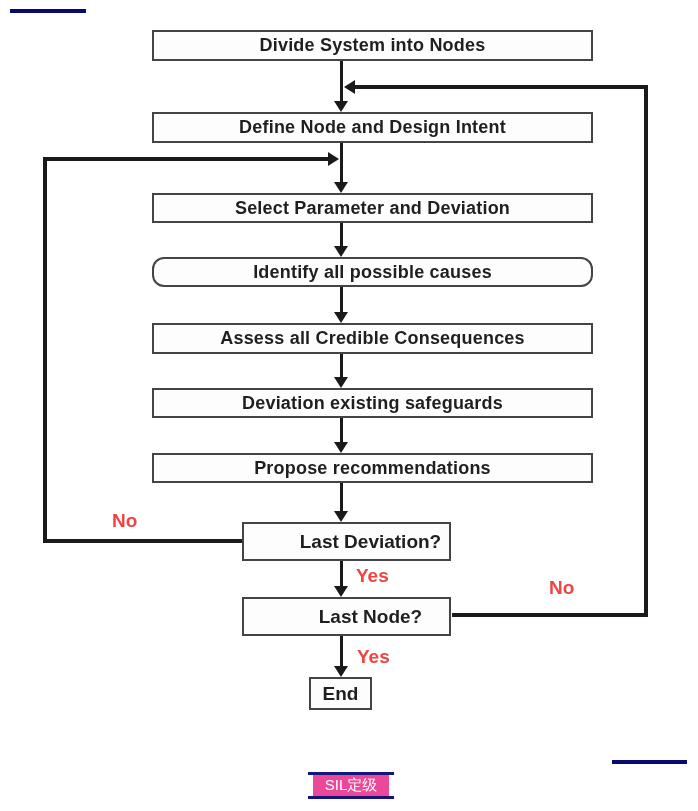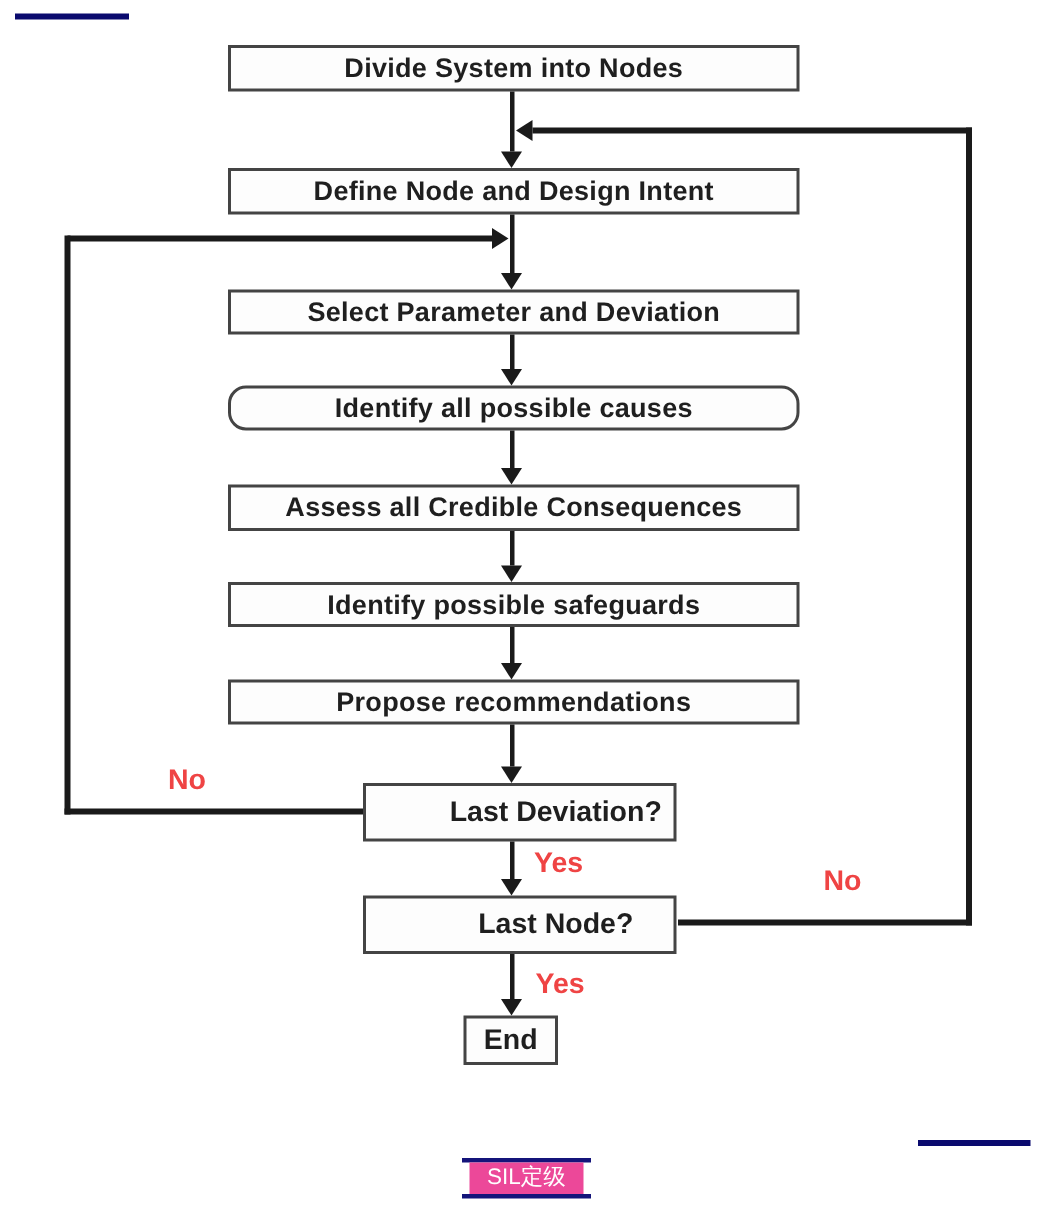--- a/index.html
+++ b/index.html
@@ -12,21 +12,21 @@
     position: relative;
     width: 698px;
     height: 811px;
     background: #ffffff;
     overflow: hidden;
   }
   
   .pbox {
     position: absolute;
     left: 152px;
-    width: 381px;
+    width: 441px;
     height: 31px;
     background: #fdfdfd;
     border: 2px solid #444444;
     box-sizing: border-box;
     display: flex;
     align-items: center;
     justify-content: center;
     font-size: 18px;
     font-weight: bold;
     color: #1f1f1f;
@@ -178,21 +178,21 @@
 <div class="canvas">
 
   <div class="navy-line" id="navy-top"></div>
   <div class="navy-line" id="navy-bottom"></div>
 
   <div class="pbox" id="b1">Divide System into Nodes</div>
   <div class="pbox" id="b2">Define Node and Design Intent</div>
   <div class="pbox" id="b3">Select Parameter and Deviation</div>
   <div class="pbox" id="b4">Identify all possible causes</div>
   <div class="pbox" id="b5">Assess all Credible Consequences</div>
-  <div class="pbox" id="b6">Identify possible safeguards</div>
+  <div class="pbox" id="b6">Deviation existing safeguards</div>
   <div class="pbox" id="b7">Propose recommendations</div>
 
   <div class="dbox" id="dev">Last Deviation?</div>
   <div class="dbox" id="node">Last Node?</div>
 
   <div class="ebox" id="end">End</div>
 
   <div class="vline" id="c1"></div>
   <div class="ah-down" id="h1"></div>
   <div class="vline" id="c2"></div>

